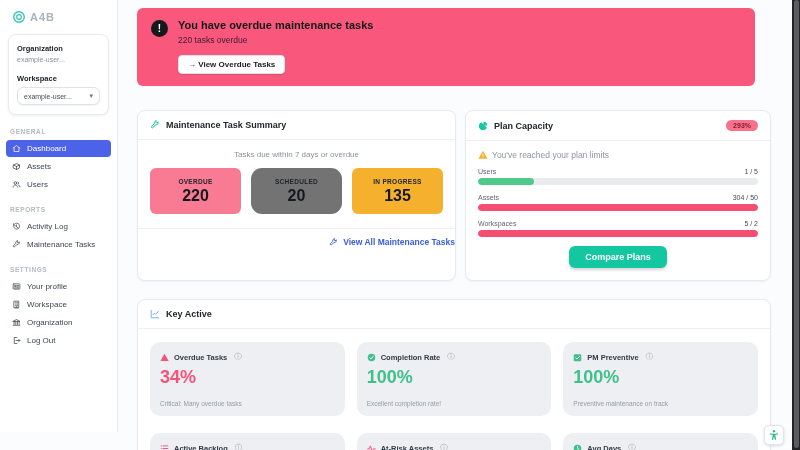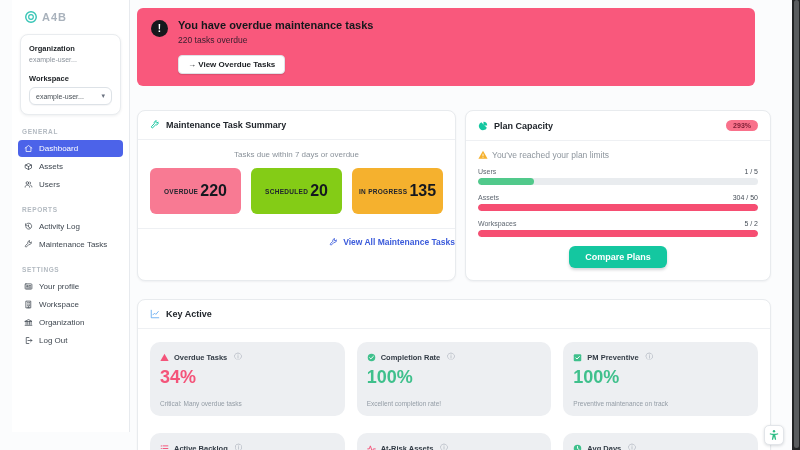--- a/index.html
+++ b/index.html
@@ -1,21 +1,21 @@
 <!DOCTYPE html>
 <html><head>
 <meta charset="utf-8">
 <style>
   * { margin:0; padding:0; box-sizing:border-box; }
   html,body { width:800px; height:450px; overflow:hidden; }
   body { font-family:"Liberation Sans", sans-serif; background:#fbfcfd; color:#212529; }
   .app { position:relative; width:800px; height:450px; }
 
   
-  .sidebar { position:absolute; left:12px; top:0; width:118px; height:432px; background:#ffffff; border-right:1px solid #e7eaee; }
+  .sidebar { position:absolute; left:0; top:0; width:118px; height:432px; background:#ffffff; border-right:1px solid #e7eaee; }
   .logo-row { display:flex; align-items:center; gap:4px; padding:10px 0 0 12px; }
   .logo-row svg { width:14px; height:14px; }
   .logo-text { font-size:11px; font-weight:700; color:#a9b2bc; letter-spacing:1px; }
   .org-card { margin:10px 8px 0 8px; background:#fff; border:1px solid #e9ecef; border-radius:8px; padding:9px 8px; box-shadow:0 1px 3px rgba(16,24,40,.07); }
   .org-label { font-size:7.5px; font-weight:700; color:#212529; }
   .org-value { font-size:7px; color:#8a929b; margin:3px 0 11px 0; white-space:nowrap; overflow:hidden; }
   .ws-select { margin-top:4px; border:1px solid #dde2e7; border-radius:6px; padding:4px 6px; font-size:7px; color:#495057; display:flex; align-items:center; justify-content:space-between; background:#fff; box-shadow:0 1px 1px rgba(16,24,40,.04); cursor:pointer; }
   .ws-chevron { font-size:7px; color:#6b7280; margin-left:4px; }
   .section-label { font-size:6.5px; font-weight:700; letter-spacing:.6px; color:#b3bac1; margin:13px 10px 5px 10px; }
   .nav-item { display:flex; align-items:center; gap:6px; height:17px; margin:1px 6px; padding:0 6px; border-radius:4px; font-size:8px; color:#3f4750; cursor:pointer; }
@@ -34,21 +34,21 @@
 
   .cards-row { display:flex; gap:9px; margin-top:24px; }
   .card { background:#fff; border:1px solid #e8ebee; border-radius:8px; box-shadow:0 1px 2px rgba(16,24,40,.05); }
   .card-header { display:flex; align-items:center; gap:6px; padding:9px 12px; border-bottom:1px solid #eef0f3; }
   .card-header .hic { display:flex; }
   .card-title { font-size:9px; font-weight:700; color:#21262c;text-align:right; }
 
   .summary-card { width:319px; }
   .summary-sub { text-align:center; font-size:8px; color:#8a929a; margin-top:10px; }
   .stats-row { display:flex; gap:10px; padding:9px 12px 14px 12px; }
-  .stat-box { flex:1; border-radius:6px; height:46px; display:flex; align-items:center; justify-content:center; gap:2px; }
+  .stat-box { flex:1; border-radius:6px; height:46px; display:flex; flex-direction:column; align-items:center; justify-content:center; gap:2px; }
   .stat-label { font-size:6.5px; font-weight:700; letter-spacing:.3px; color:#20252e; }
   .stat-value { font-size:16px; font-weight:700; color:#14181f; }
   .summary-footer { border-top:1px solid #eef0f3; padding:8px 0; display:flex; align-items:center; justify-content:flex-end; gap:5px; }
   .summary-link { font-size:8.5px; font-weight:700; color:#3b5bdb; cursor:pointer; display:flex; align-items:center; gap:5px; }
 
   .plan-card { flex:1; }
   .plan-header { justify-content:flex-start; }
   .plan-badge { margin-left:auto; background:#f9718b; color:#7d1f35; font-size:7px; font-weight:700; border-radius:8px; padding:2px 7px; }
   .plan-body { padding:9px 12px 12px 12px; }
   .plan-warning { display:flex; align-items:center; gap:4px; font-size:8.5px; color:#8d959d; margin-bottom:8px; }
@@ -202,21 +202,21 @@
               </svg>
             </span>
           <span class="card-title">Maintenance Task Summary</span>
         </div>
         <div class="summary-sub">Tasks due within 7 days or overdue</div>
         <div class="stats-row">
           <div class="stat-box" style="background: rgb(248, 122, 147);">
             <div class="stat-label">OVERDUE</div>
             <div class="stat-value">220</div>
           </div>
-          <div class="stat-box" style="background: #84cc16;">
+          <div class="stat-box" style="background: #737373; border-radius: 11px;">
             <div class="stat-label">SCHEDULED</div>
             <div class="stat-value">20</div>
           </div>
           <div class="stat-box" style="background: rgb(245, 177, 46);">
             <div class="stat-label">IN PROGRESS</div>
             <div class="stat-value">135</div>
           </div>
         </div>
         <div class="summary-footer">
           <span class="summary-link">

